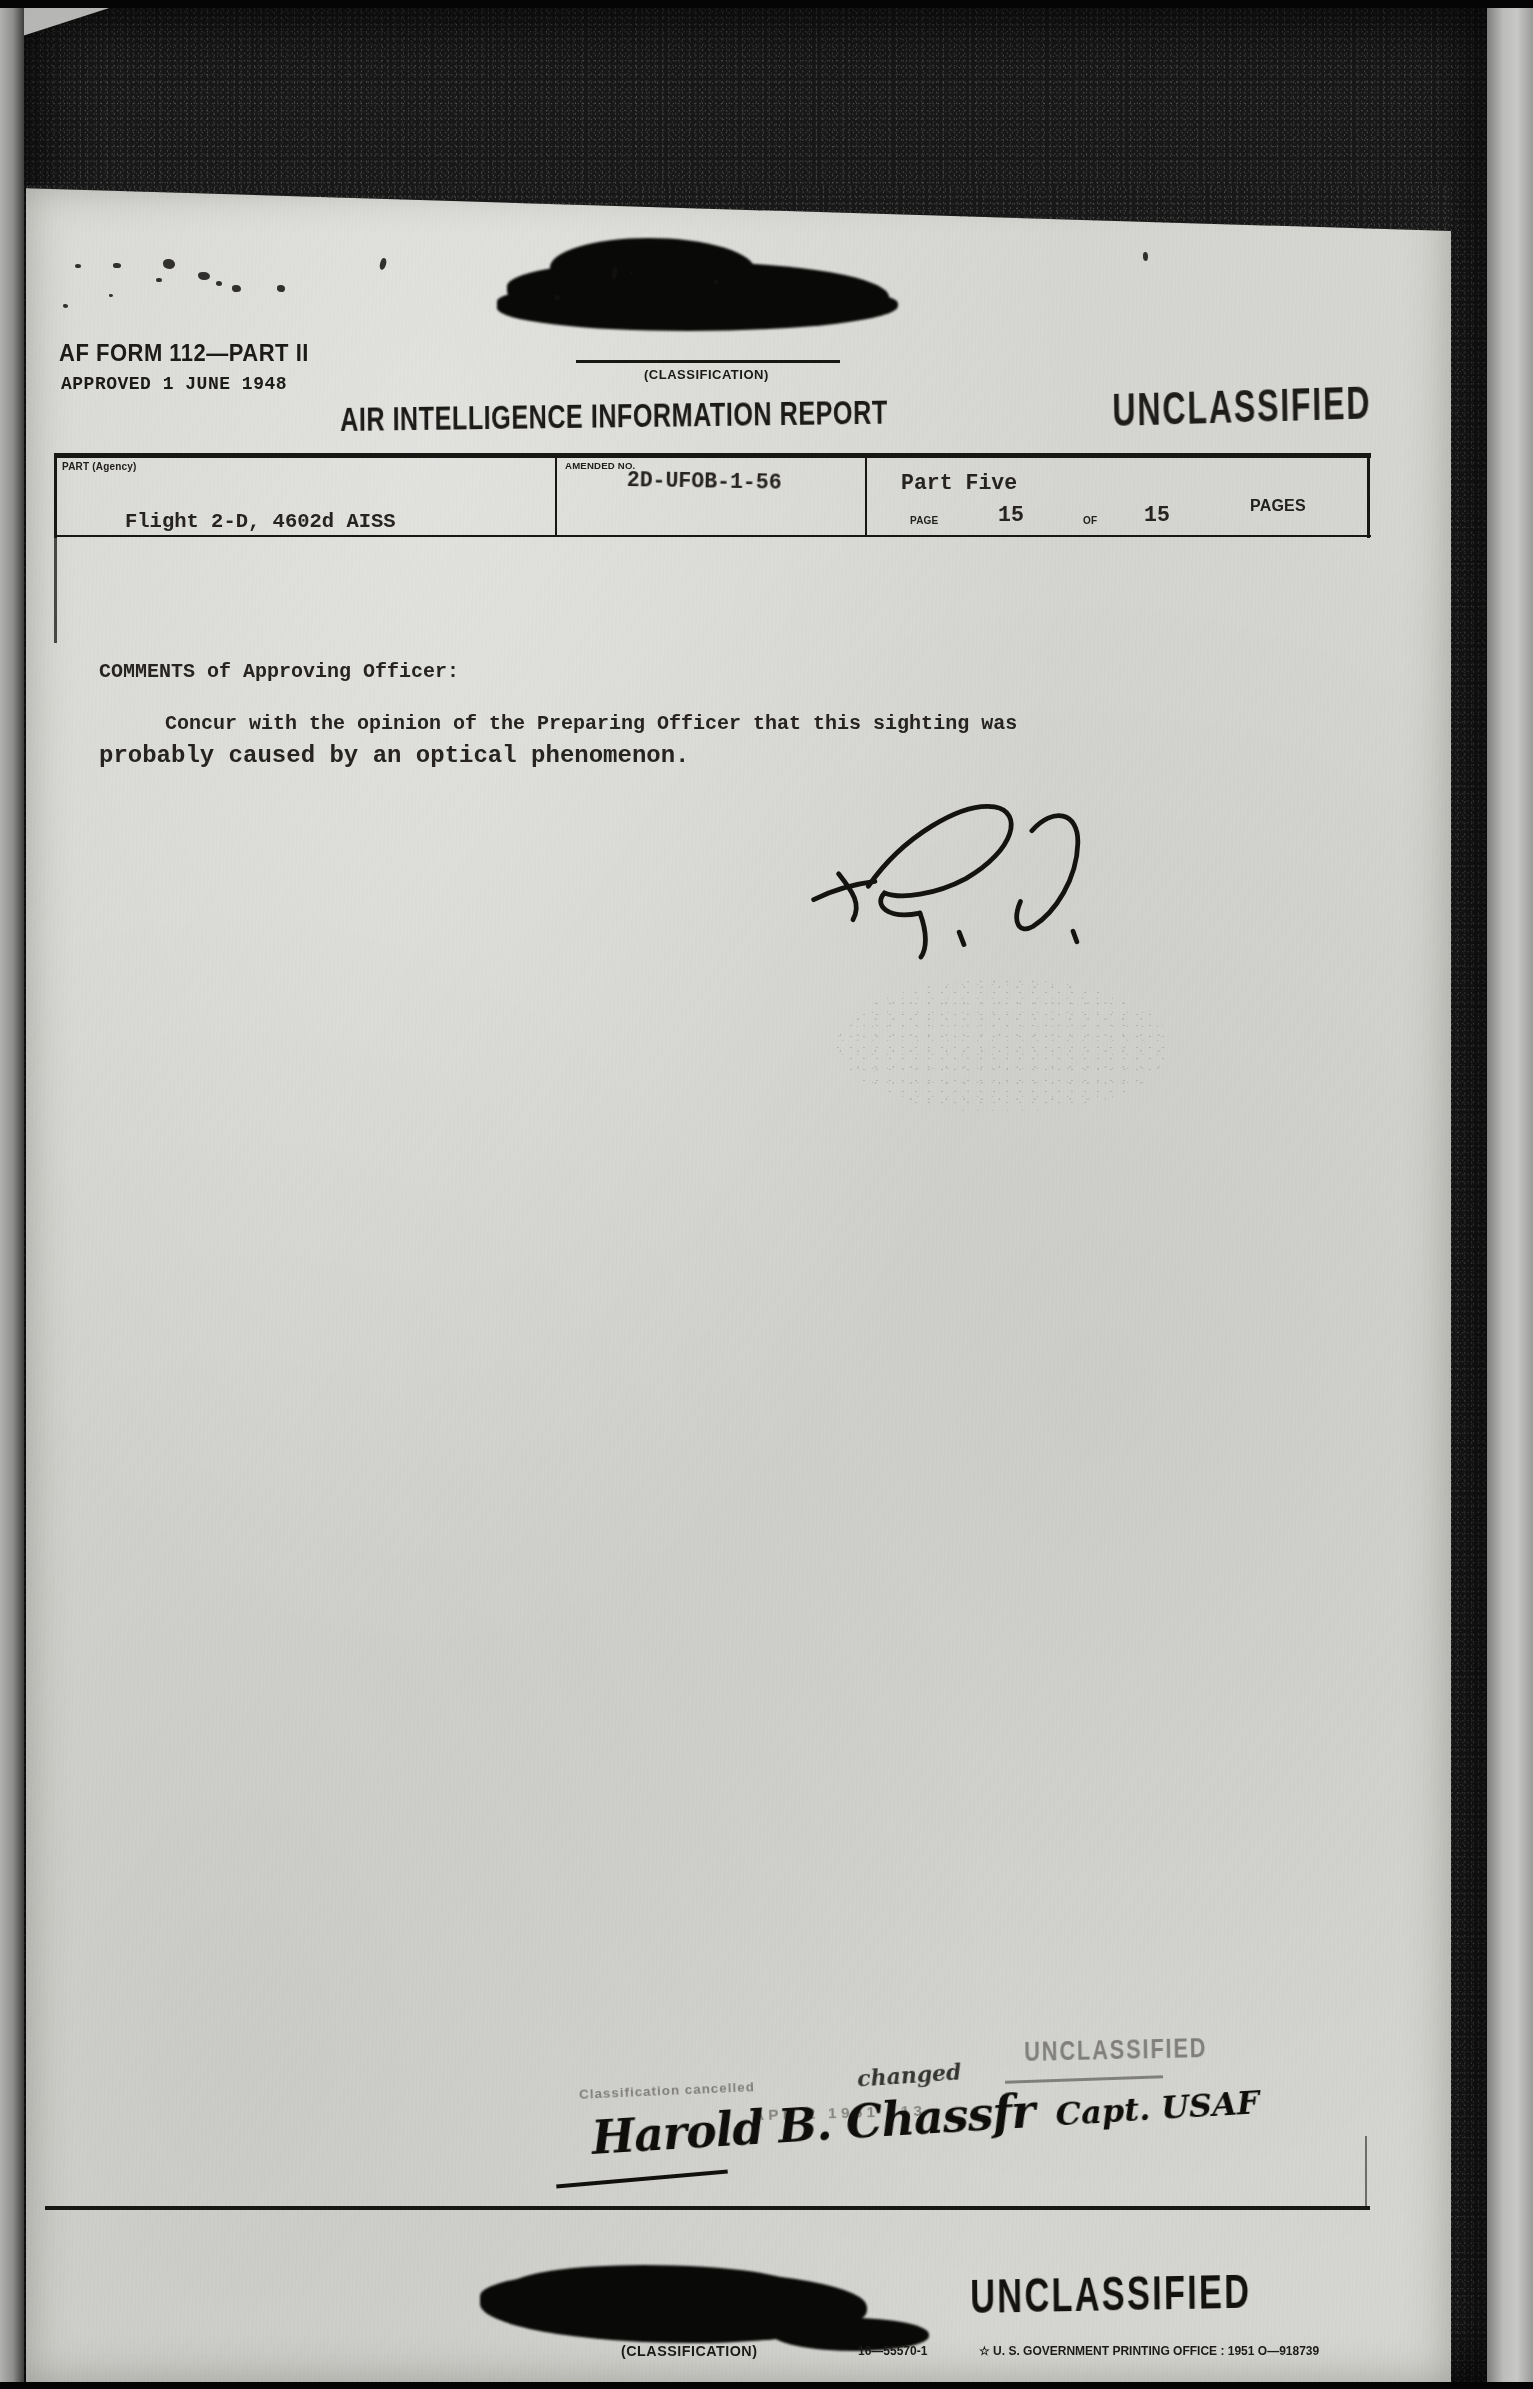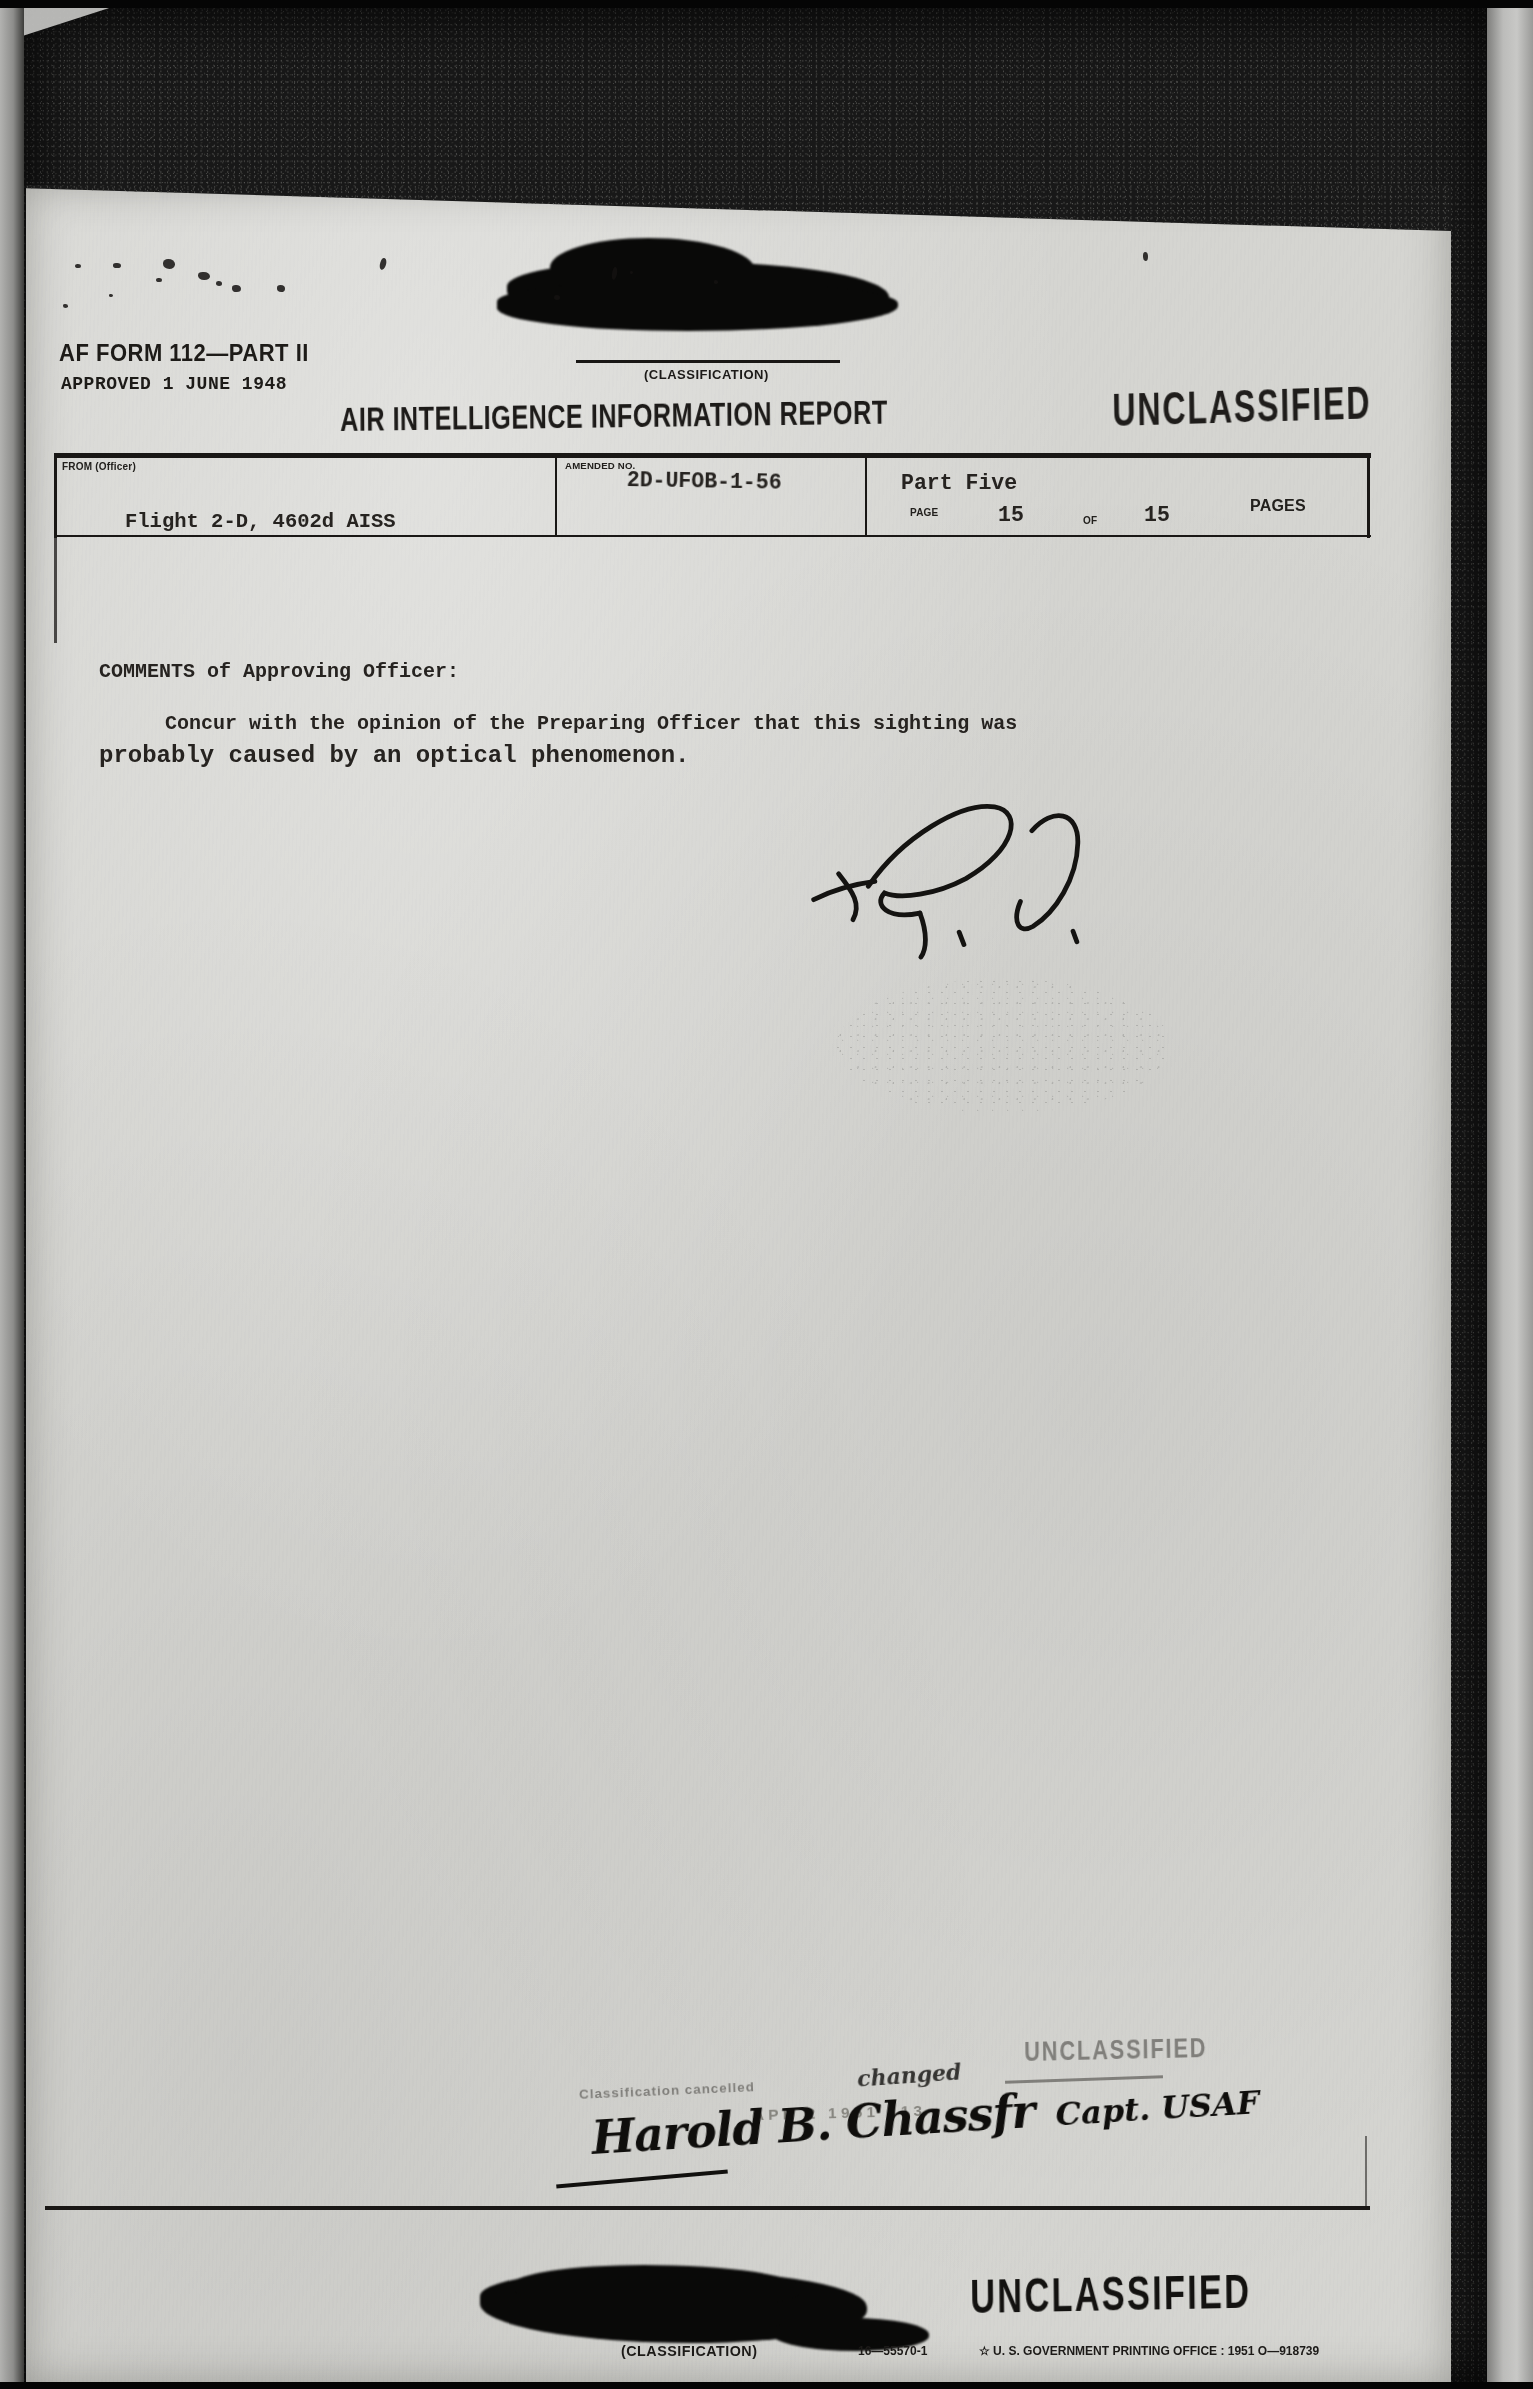--- a/index.html
+++ b/index.html
@@ -83,28 +83,28 @@
     <div class="abs stamp" style="left:1086px;top:199px;font-size:35px;letter-spacing:1.9px;transform:scale(.92,1.3) rotate(-1.2deg);transform-origin:left top;color:#1f1d1b;filter:blur(0.2px);">UNCLASSIFIED</div>
 
     <div class="abs boxline" style="left:28px;top:268px;width:1317px;height:4.8px;filter:blur(0.3px);"></div>
     <div class="abs boxline" style="left:28px;top:268px;width:2.9px;height:85px;"></div>
     <div class="abs boxline" style="left:28px;top:353px;width:2.9px;height:105px;opacity:.75;"></div>
     <div class="abs boxline" style="left:1341px;top:268px;width:2.9px;height:85px;"></div>
     <div class="abs boxline" style="left:529px;top:270px;width:2.4px;height:82px;"></div>
     <div class="abs boxline" style="left:839px;top:270px;width:2.4px;height:82px;"></div>
     <div class="abs boxline" style="left:28px;top:350px;width:1317px;height:2.4px;filter:blur(0.2px);"></div>
 
-    <div class="abs label" style="left:36px;top:276px;font-size:10px;">FROM (Officer)</div>
+    <div class="abs label" style="left:36px;top:276px;font-size:10px;">PART (Agency)</div>
     <div class="abs mono" style="left:99px;top:315px;font-size:20.5px;margin-top:10px;">Flight 2-D, 4602d AISS</div>
 
     <div class="abs label" style="left:539px;top:275px;font-size:9.6px;">AMENDED NO.</div>
     <div class="abs mono" style="left:601px;top:283px;font-size:21.5px;transform:rotate(1deg);transform-origin:left top;">2D-UFOB-1-56</div>
 
     <div class="abs mono" style="left:875px;top:286px;font-size:21.5px;">Part Five</div>
-    <div class="abs label" style="left:884px;top:322px;font-size:10px;">PAGE</div>
+    <div class="abs label" style="left:884px;top:330px;font-size:10px;">PAGE</div>
     <div class="abs mono" style="left:972px;top:318px;font-size:21.5px;">15</div>
     <div class="abs label" style="left:1057px;top:330px;font-size:10px;">OF</div>
     <div class="abs mono" style="left:1118px;top:318px;font-size:21.5px;">15</div>
     <div class="abs label" style="left:1224px;top:312px;font-size:16px;">PAGES</div>
 
     <div class="abs mono" style="left:73px;top:475px;font-size:20px;">COMMENTS of Approving Officer:</div>
     <div class="abs mono" style="left:139px;top:527px;font-size:20px;">Concur with the opinion of the Preparing Officer that this sighting was</div>
     <div class="abs mono" style="left:73px;top:557px;font-size:24px;">probably caused by an optical phenomenon.</div>
 
     <svg class="abs" style="left:781px;top:594px;" width="311" height="182" viewBox="0 0 650 380">

